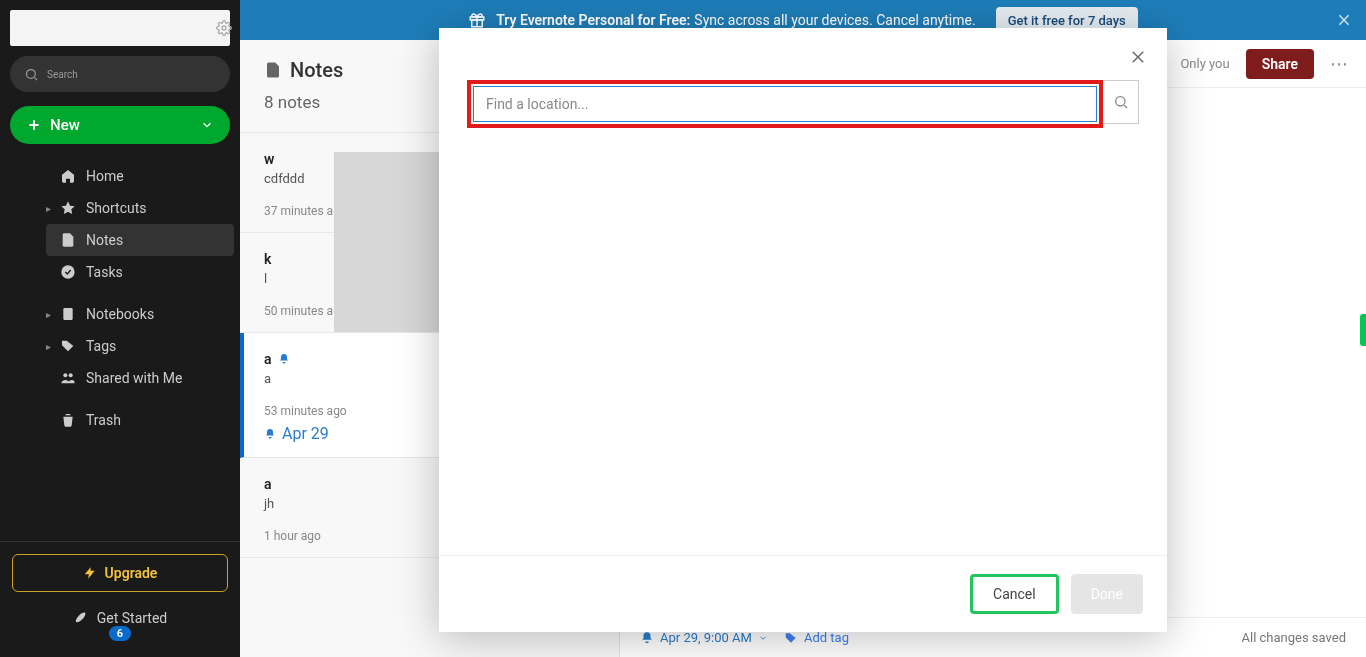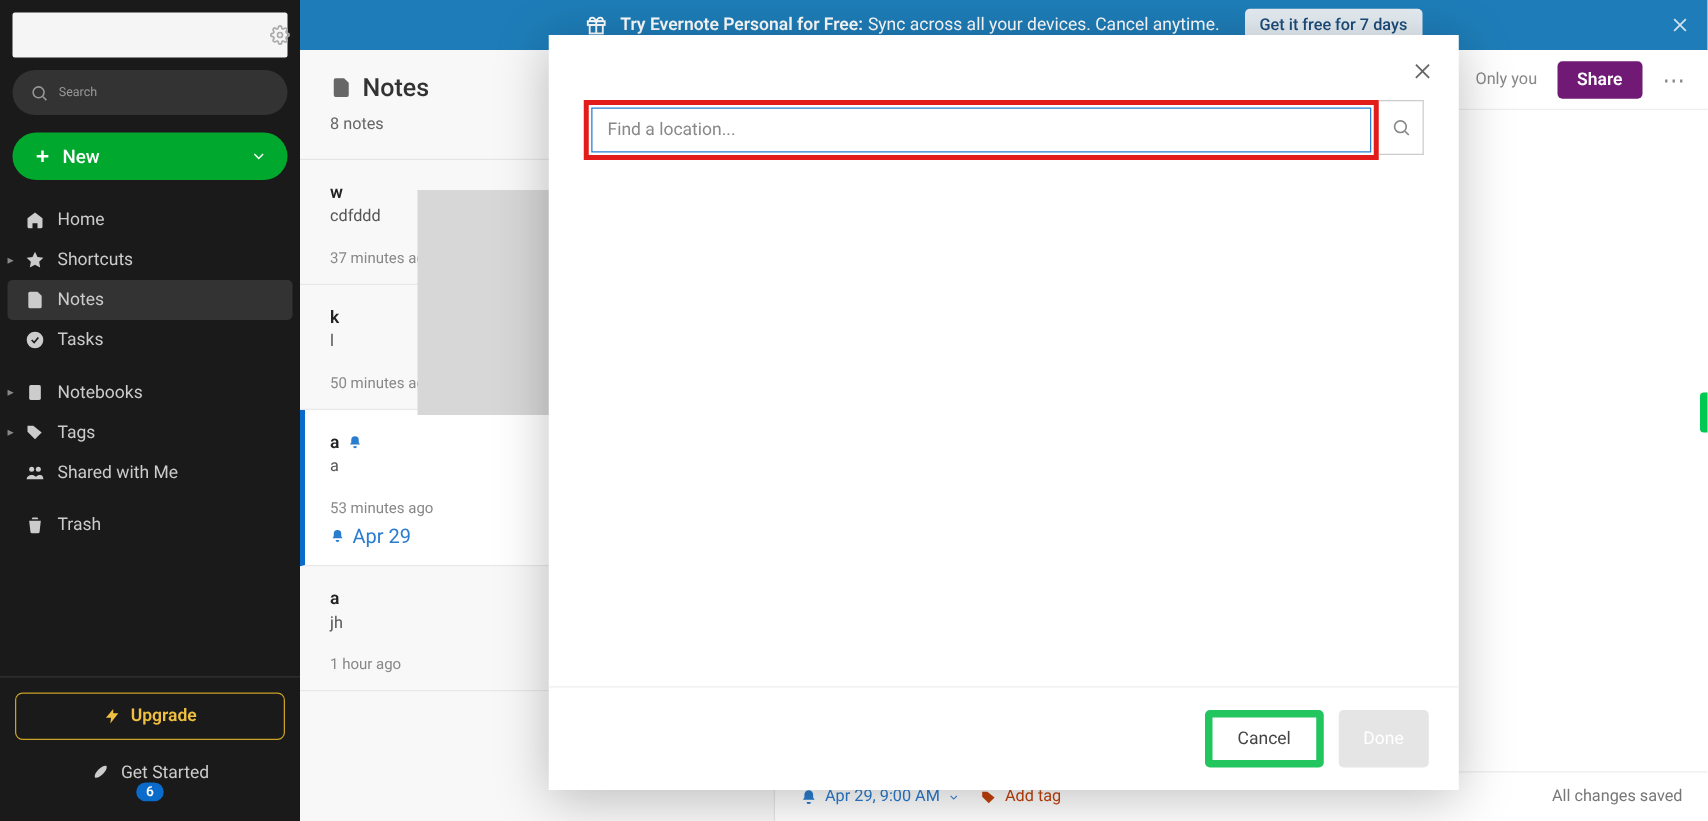--- a/index.html
+++ b/index.html
@@ -7,21 +7,21 @@
 
 
 .sidebar { position: absolute; left: 0; top: 0; width: 240px; height: 100%; background: #1a1a1a; color: #ccc; display: flex; flex-direction: column; }
 .sidebar-top { padding: 10px 10px 0 10px; }
 .user-block { background: #f5f5f5; height: 36px; border-radius: 2px; display: flex; align-items: center; justify-content: flex-end; padding-right: 6px; position: relative; }
 .gear { position: absolute; right: -2px; top: 50%; transform: translateY(-50%); color: #aaa; }
 .search-bar { margin-top: 10px; background: #333; border-radius: 20px; height: 36px; display: flex; align-items: center; padding: 0 14px; color: #999; font-size: 10px; }
 .search-bar svg { margin-right: 8px; }
 .new-btn { margin: 14px 10px 10px 10px; background: #00a82d; border-radius: 24px; height: 38px; display: flex; align-items: center; justify-content: space-between; padding: 0 16px; color: #fff; font-size: 15px; font-weight: 500; }
 .new-btn .left { display: flex; align-items: center; gap: 8px; }
-.nav { flex: 1; overflow-y: auto; padding-top: 6px; }
+.nav { flex: 1; overflow-y: auto; padding-top: 6px; margin-left: 40px; }
 .nav-item { display: flex; align-items: center; gap: 10px; padding: 8px 12px 8px 20px; font-size: 14px; color: #ccc; cursor: pointer; position: relative; }
 .nav-item.active { background: #333; border-radius: 4px; margin: 0 6px; padding-left: 14px; }
 .nav-item .chev { position: absolute; left: 6px; color: #888; font-size: 10px; }
 .nav-group-gap { height: 10px; }
 .sidebar-bottom { border-top: 1px solid #333; padding: 12px; }
 .upgrade-btn { border: 1px solid #c9a227; color: #f0c040; border-radius: 6px; height: 38px; display: flex; align-items: center; justify-content: center; gap: 8px; font-size: 14px; font-weight: 600; }
 .get-started { margin-top: 14px; display: flex; align-items: center; justify-content: space-between; font-size: 14px; color: #ccc; padding: 4px 6px; flex-direction: column; }
 .get-started .left { display: flex; align-items: center; gap: 10px; }
 .badge-count { background: #0b6bcb; color: #fff; border-radius: 10px; font-size: 11px; padding: 1px 8px; font-weight: 600; }
 
@@ -29,56 +29,56 @@
 .banner { position: absolute; left: 240px; top: 0; right: 0; height: 40px; background: #1e7db8; color: #fff; display: flex; align-items: center; justify-content: center; font-size: 14px; }
 .banner .gift { margin-right: 10px; }
 .banner .bold { font-weight: 600; margin-right: 4px; }
 .banner-btn { background: #e5edf3; color: #1a4c7c; border-radius: 4px; padding: 6px 12px; font-size: 13px; margin-left: 20px; font-weight: 500; }
 .banner-close { position: absolute; right: 14px; top: 50%; transform: translateY(-50%); color: #d5e5f0; }
 
 
 .list-panel { position: absolute; left: 240px; top: 40px; width: 380px; bottom: 0; background: #f8f8f8; border-right: 1px solid #e5e5e5; display: flex; flex-direction: column; }
 .list-header { padding: 18px 24px 8px 24px; border-bottom: 1px solid #e5e5e5; }
 .list-title-row { display: flex; align-items: center; gap: 8px; font-size: 20px; font-weight: 500; color: #333; }
-.list-sub { margin-top: 10px; font-size: 13px; color: #666; padding-bottom: 12px; }
+.list-sub { margin-top: 10px; font-size: 17px; color: #666; padding-bottom: 12px; }
 .note-items { flex: 1; overflow: auto; }
 .note-item { padding: 18px 24px 14px 24px; border-bottom: 1px solid #e8e8e8; cursor: pointer; }
 .note-item.selected { background: #fff; border-left: 4px solid #0b6bcb; padding-left: 20px; }
 .note-title { font-size: 14px; font-weight: 600; color: #222; display: flex; align-items: center; gap: 6px; }
 .note-preview { margin-top: 4px; font-size: 13px; color: #555; }
 .note-meta { margin-top: 18px; font-size: 12px; color: #888; }
 .note-reminder { margin-top: 6px; font-size: 16px; color: #2a7ccf; display: flex; align-items: center; gap: 6px; }
 
 
 .editor { position: absolute; left: 620px; top: 40px; right: 0; bottom: 0; background: #fff; display: flex; flex-direction: column; }
 .editor-top { height: 48px; display: flex; align-items: center; justify-content: flex-end; padding: 0 18px; gap: 16px; border-bottom: 1px solid #eee; }
 .only-you { color: #888; font-size: 13px; }
-.share-btn { background: #701a75; color: #fff; border-radius: 4px; padding: 7px 16px; font-size: 14px; font-weight: 600; }
+.share-btn { background: #7f1d1d; color: #fff; border-radius: 4px; padding: 7px 16px; font-size: 14px; font-weight: 600; }
 .dots { color: #888; font-size: 18px; }
 .editor-body { flex: 1; }
 .editor-bottom { height: 40px; display: flex; align-items: center; justify-content: space-between; border-top: 1px solid #eee; padding: 0 20px; font-size: 13px; color: #777; }
 .editor-bottom .left { display: flex; align-items: center; gap: 16px; }
 .reminder-pill { display: flex; align-items: center; gap: 6px; color: #2a7ccf; }
-.add-tag { display: flex; align-items: center; gap: 6px; color: #c2410c; }
+.add-tag { display: flex; align-items: center; gap: 6px; color: #3b82f6; }
 
 
 .modal-backdrop { position: absolute; left: 240px; top: 0; right: 0; bottom: 0; }
 .modal { position: absolute; left: 50%; top: 28px; transform: translateX(-50%); width: 728px; height: 604px; background: #fff; box-shadow: 0 6px 40px rgba(0,0,0,0.25); display: flex; flex-direction: column; }
 .modal-pad { padding: 24px 28px 0 28px; }
 .modal-title { font-size: 20px; color: #333; font-weight: 500; }
 .modal-close { position: absolute; right: 20px; top: 20px; color: #666; cursor: pointer; }
 .search-row { margin-top: 28px; display: flex; align-items: stretch; }
 .highlight-wrap { border: 4px solid #e21b1b; flex: 1; display: flex; padding: 2px; }
 .loc-input { flex: 1; border: 1px solid #2a7ccf; height: 36px; padding: 12px 12px; font-size: 14px; color: #555; outline: none; }
 .loc-input::placeholder { color: #888; }
 .search-icon-box { width: 36px; border: 1px solid #ccc; border-left: none; display: flex; align-items: center; justify-content: center; color: #888; margin-left: 0; height: 44px; }
 .modal-body { flex: 1; }
 .modal-footer { border-top: 1px solid #eee; padding: 18px 24px; display: flex; justify-content: flex-end; gap: 12px; }
 .btn { border-radius: 4px; padding: 9px 20px; font-size: 14px; cursor: pointer; }
-.btn-cancel { background: #fff; border: 6px solid #22c55e; color: #444; }
+.btn-cancel { background: #fff; border: 3px solid #22c55e; color: #444; }
 .btn-done { background: #e5e5e5; color: #fff; border: none; }
 
 
 .gray-strip { position: absolute; left: 334px; top: 152px; width: 728px; height: 180px; background: #d7d7d7; }
 
 svg { display: block; }
 .accent-bar { position: absolute; right: 0; top: 314px; width: 6px; height: 32px; background: #00c853; border-radius: 3px 0 0 3px; }
 </style>
 </head>
 <body>

